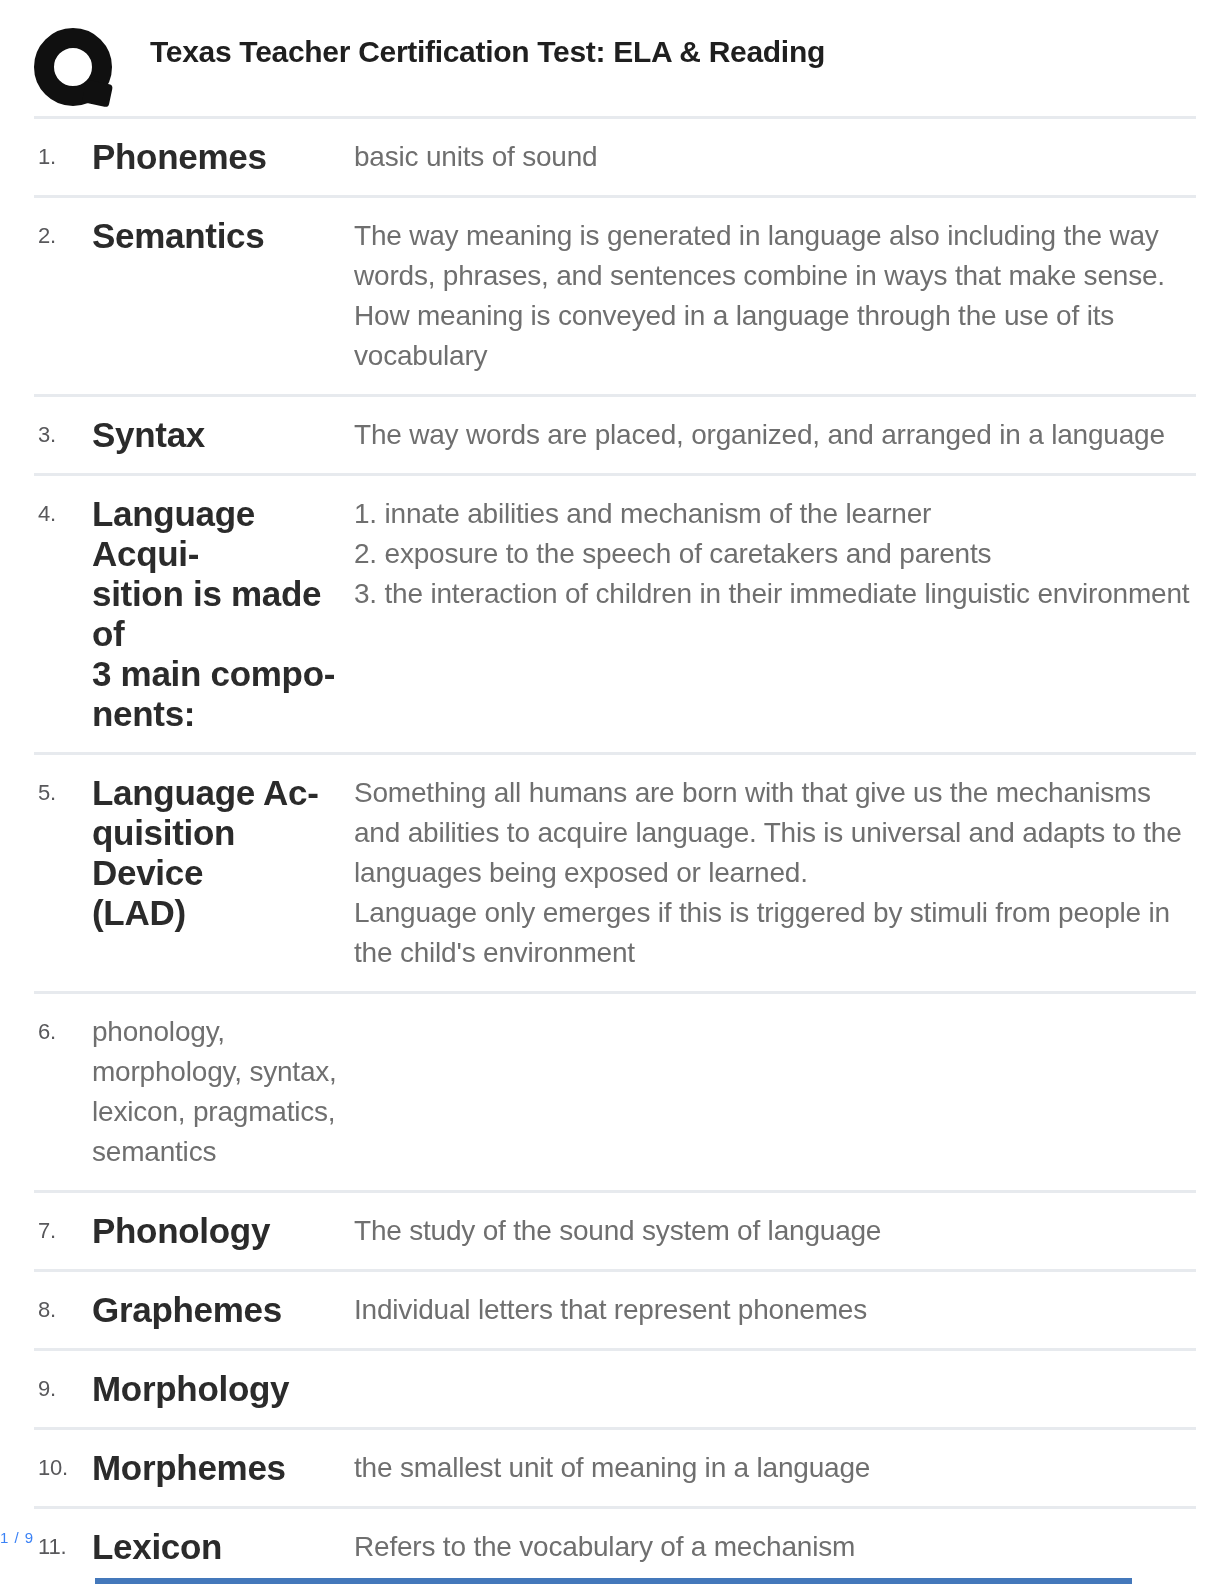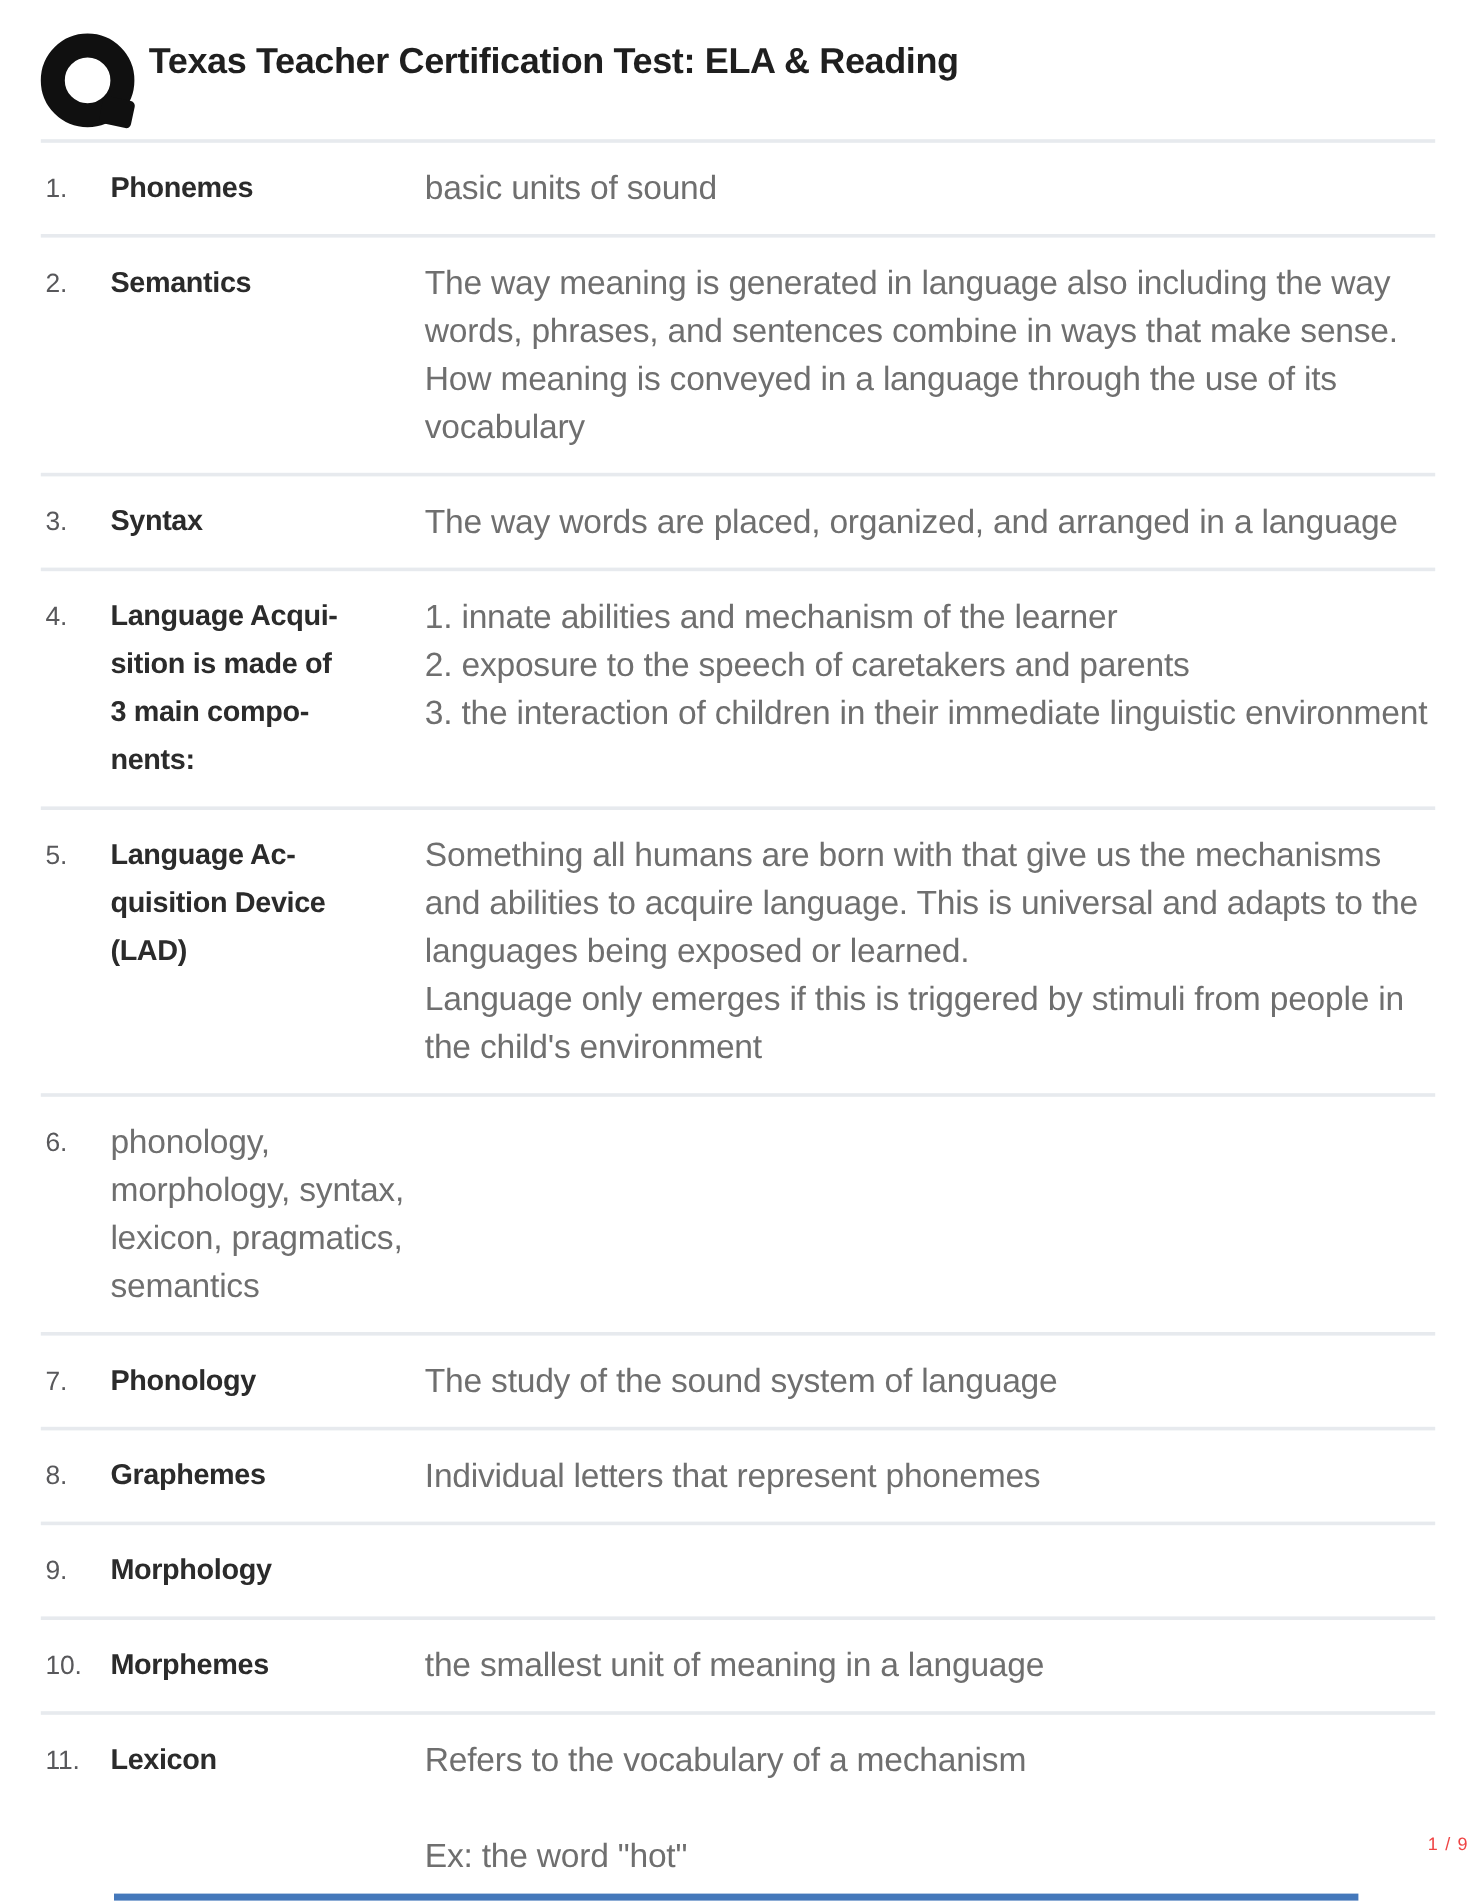--- a/index.html
+++ b/index.html
@@ -16,21 +16,21 @@
   }
   .page {
     padding: 0 28px 0 34px;
     box-sizing: border-box;
   }
 
   
   .header {
     display: flex;
     align-items: flex-start;
-    gap: 12px;
+    gap: 38px;
     padding-top: 28px;
     padding-bottom: 10px;
     border-bottom: 3px solid #e7eaee;
   }
   .q-logo {
     position: relative;
     width: 78px;
     height: 78px;
     flex: 0 0 auto;
   }
@@ -77,21 +77,21 @@
     border-top: 3px solid #e7eaee;
   }
   .num {
     font-size: 22px;
     color: #58585b;
     line-height: 40px;
     letter-spacing: -0.2px;
     padding-left: 4px;
   }
   .term {
-    font-size: 24px;
+    font-size: 35px;
     font-weight: 700;
     color: #2b2b2b;
     line-height: 40px;
     letter-spacing: -0.3px;
     white-space: pre-line;
     padding-right: 16px;
   }
   .def {
     font-size: 28px;
     color: #6f6f6f;
@@ -99,23 +99,23 @@
     letter-spacing: -0.2px;
     white-space: pre-line;
   }
 
   
   .page-indicator {
     position: absolute;
     bottom: 38px;
     left: 0;
     width: 100%;
-    text-align: right;
+    text-align: left;
     font-size: 15px;
-    color: #ef4444;
+    color: #3b82f6;
     letter-spacing: 1px;
   }
   .accent-bar {
     position: absolute;
     bottom: 0;
     left: 95px;
     width: 1037px;
     height: 6px;
   }
 </style>

